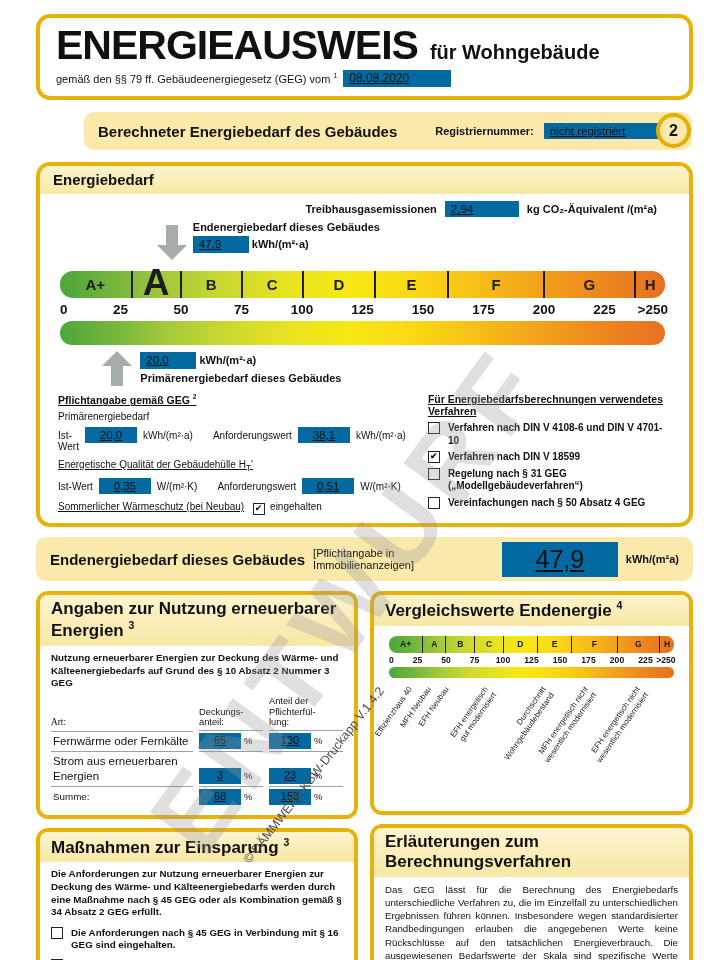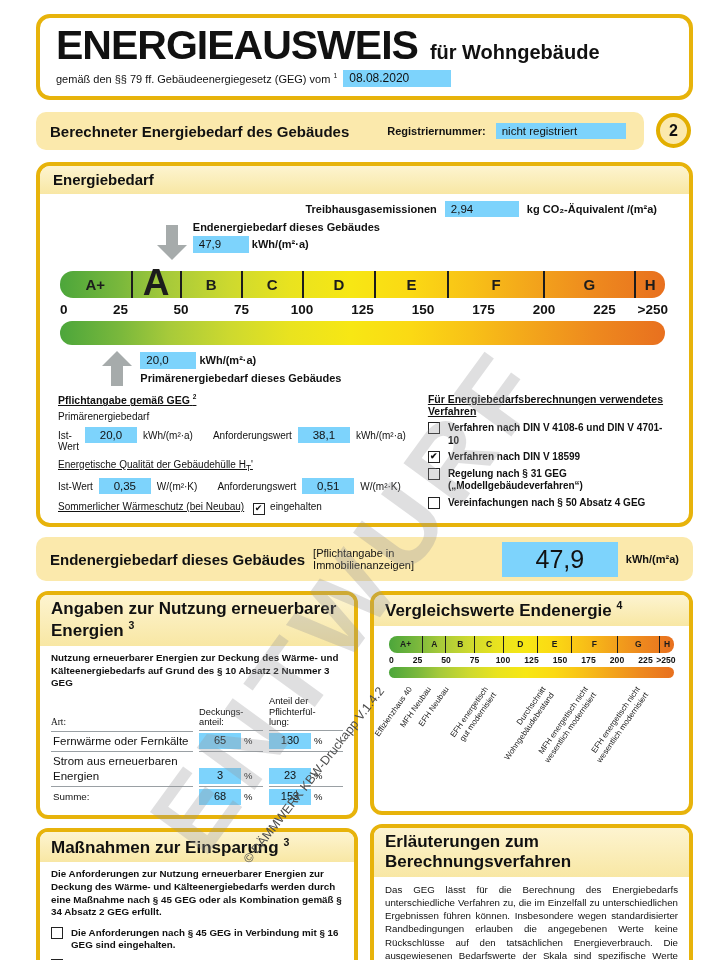--- a/index.html
+++ b/index.html
@@ -4,34 +4,34 @@
 <style>
   html,body{margin:0;padding:0;background:#e8e8e8;}
   .page{position:relative;width:721px;height:960px;background:#ffffff;overflow:hidden;
         font-family:"Liberation Sans", sans-serif;color:#111;box-sizing:border-box;
         padding:14px 28px 0 36px;}
   
   .goldbox{border:4px solid #e7b30b;border-radius:14px;background:#fff;overflow:hidden;}
   .goldbar{background:#fbe9ac;border-radius:10px;display:flex;align-items:center;}
   .boxstrip{background:linear-gradient(180deg,#fdf4d0,#f8e7a4);padding:5px 13px 6px;
             font-weight:bold;font-size:15px;color:#111;}
-  .field{background:#7dd3fc;color:#111;display:inline-block;padding:1px 6px;line-height:1.25;}
+  .field{background:#0369a1;color:#111;display:inline-block;padding:1px 6px;line-height:1.25;text-decoration:underline;}
   sup{font-size:0.62em;}
   .und{text-decoration:underline;}
   .bold{font-weight:bold;}
   
   .hdr{padding:4px 16px 9px;}
   .hdr-title-row{display:flex;align-items:baseline;gap:12px;}
   .hdr-title{font-size:41px;font-weight:bold;letter-spacing:-1px;line-height:46px;}
   .hdr-sub{font-size:20px;font-weight:bold;}
   .hdr-law{font-size:11px;margin-top:2px;display:flex;align-items:center;gap:6px;}
   .hdr-law .field{min-width:96px;font-size:12px;}
   
   .bar-row{position:relative;margin-top:12px;height:38px;}
-  .bar2{width:608px;height:38px;box-sizing:border-box;padding:0 14px;gap:10px;}
+  .bar2{width:608px;height:38px;box-sizing:border-box;padding:0 14px;gap:10px;margin-left:48px;}
   .bar2 .t{font-weight:bold;font-size:15px;flex:0 0 auto;}
   .bar2 .r{font-weight:bold;font-size:11px;margin-left:28px;}
   .bar2 .field{min-width:118px;font-size:11.5px;}
   .pagenum{position:absolute;right:2px;top:1px;width:27px;height:27px;border:4px solid #e2ae00;
            border-radius:50%;background:#fbe9ac;display:flex;align-items:center;justify-content:center;
            font-weight:bold;font-size:16px;}
   
   .eb{margin-top:12px;}
   .eb-body{padding:7px 18px 8px;}
   .ghg-row{display:flex;justify-content:flex-end;align-items:baseline;gap:8px;font-size:11px;margin-right:14px;}

